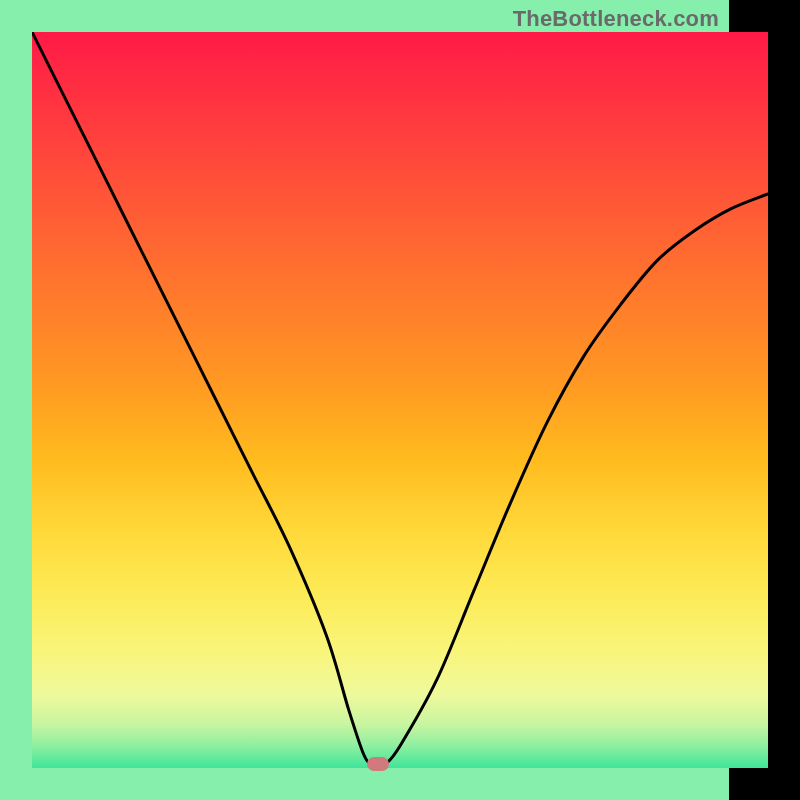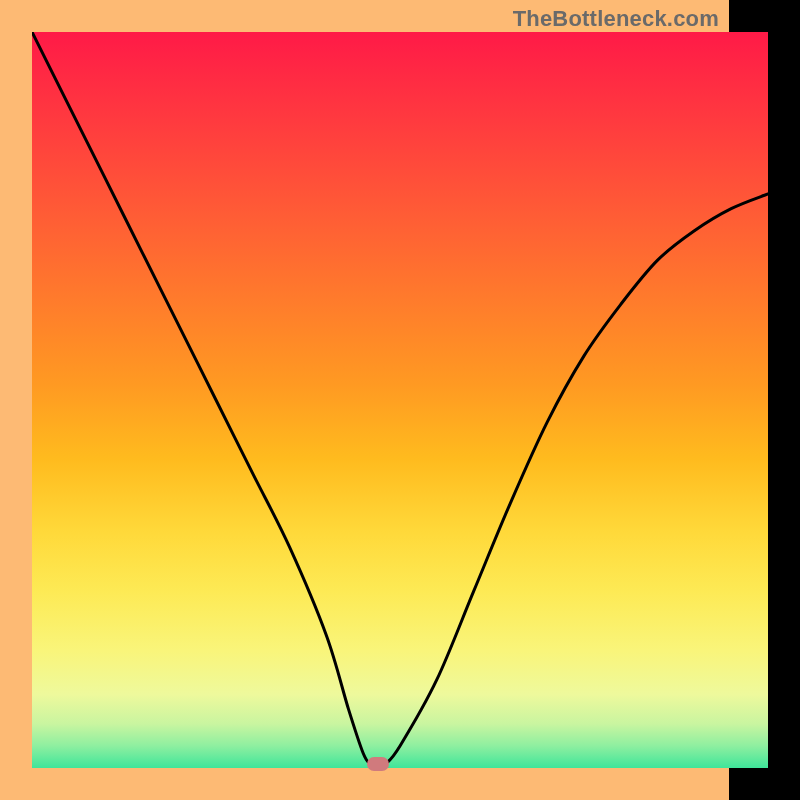--- a/index.html
+++ b/index.html
@@ -1,21 +1,21 @@
 <!DOCTYPE html>
 <html><head>
 <meta charset="utf-8">
 <style>
   * { margin: 0; padding: 0; box-sizing: border-box; }
   html, body { width: 800px; height: 800px; overflow: hidden; background: #000; }
   .frame {
     position: relative;
     width: 729px;
     height: 800px;
-    background: #fdba74;
+    background: #86efac;
   }
   .plot-area {
     position: absolute;
     left: 32px;
     top: 32px;
     width: 736px;
     height: 736px;
     background: linear-gradient(to bottom,
       #ff1a47 0%,
       #ff3a3f 12%,

